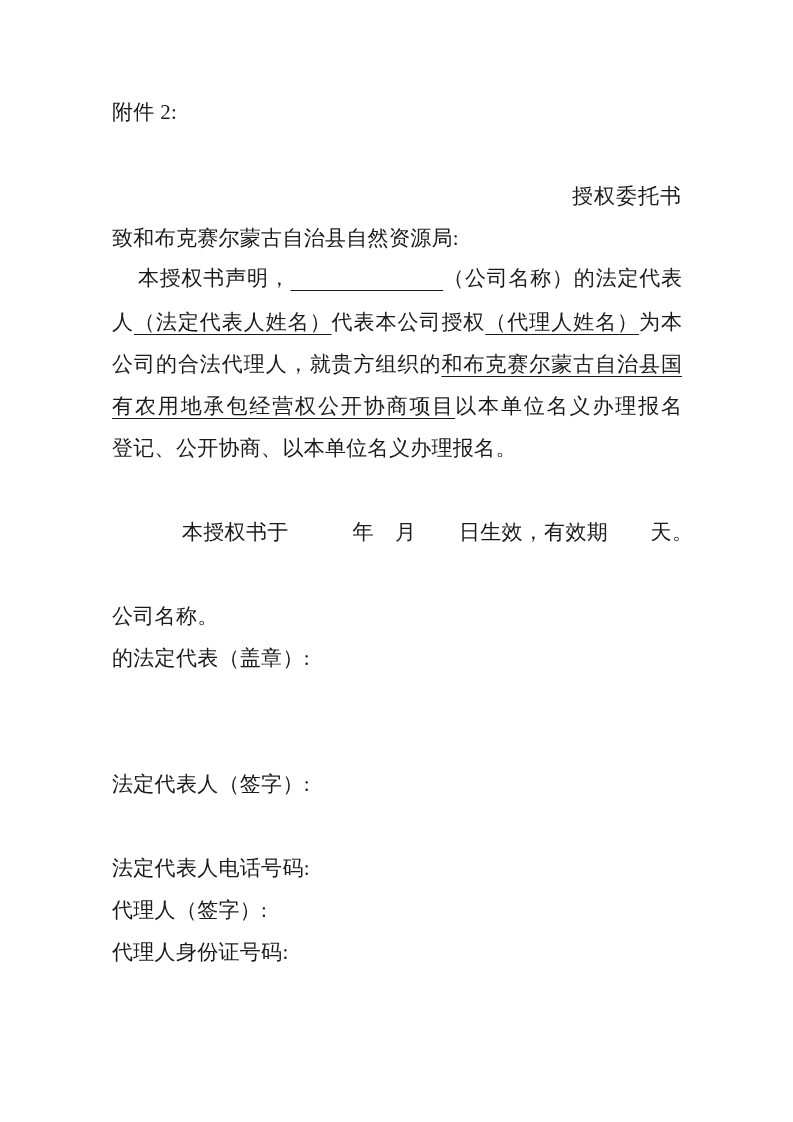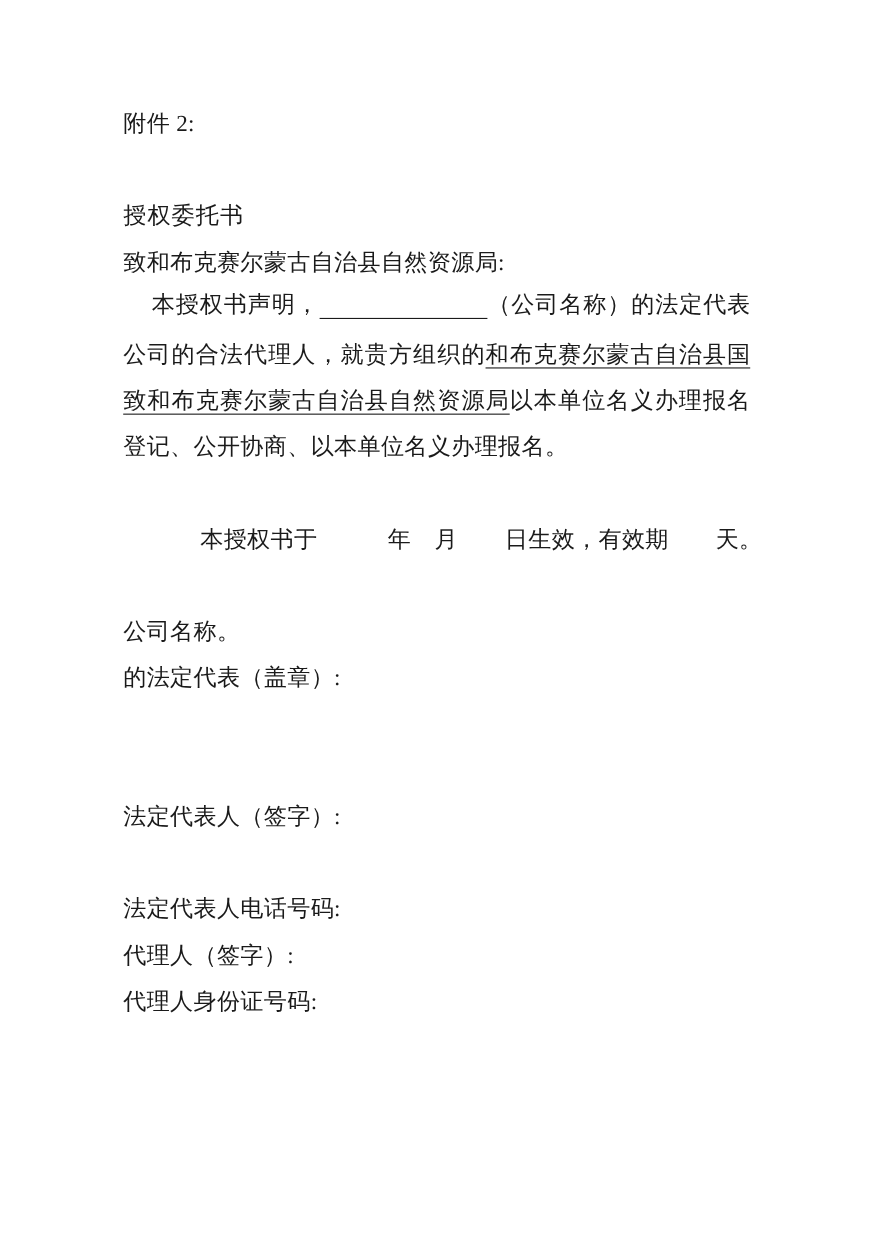--- a/index.html
+++ b/index.html
@@ -37,21 +37,21 @@
     letter-spacing: 0;
   }
   .indent-first {
     text-indent: 26px;
     font-family: Liberation Mono, monospace;
   }
   .indent-date {
     text-indent: 70px;
   }
   .center {
-    text-align: left;
+    text-align: right;
     letter-spacing: 1px;
   }
   .u {
     text-decoration: underline;
     text-underline-offset: 5px;
     text-decoration-thickness: 1.4px;
   }
 </style>
 </head>
 <body>
@@ -62,24 +62,25 @@
     <div class="line nowrap">附件 2:</div>
 
     <div class="line"></div>
 
     <div class="line center nowrap">授权委托书</div>
 
     <div class="line nowrap">致和布克赛尔蒙古自治县自然资源局:</div>
 
     <div class="line j indent-first"><span>本授权书声明，</span><span class="u">　　　　　　　</span><span>（公司名称）的法定代表</span></div>
 
+    <div class="line j"><span>人</span><span class="u">（法定代表人姓名）</span><span>代表本公司授权</span><span class="u">（代理人姓名）</span><span>为本</span></div>
 
     <div class="line j"><span>公司的合法代理人，就贵方组织的</span><span class="u">和布克赛尔蒙古自治县国</span></div>
 
-    <div class="line j"><span class="u">致和布克赛尔蒙古自治县自然资源局</span><span>以本单位名义办理报名</span></div>
+    <div class="line j"><span class="u">有农用地承包经营权公开协商项目</span><span>以本单位名义办理报名</span></div>
 
     <div class="line nowrap"><span>登记、公开协商、以本单位名义办理报名。</span></div>
 
     <div class="line"></div>
 
     <div class="line nowrap indent-date">本授权书于　　　年　月　　日生效，有效期　　天。</div>
 
     <div class="line"></div>
 
     <div class="line nowrap">公司名称。</div>

